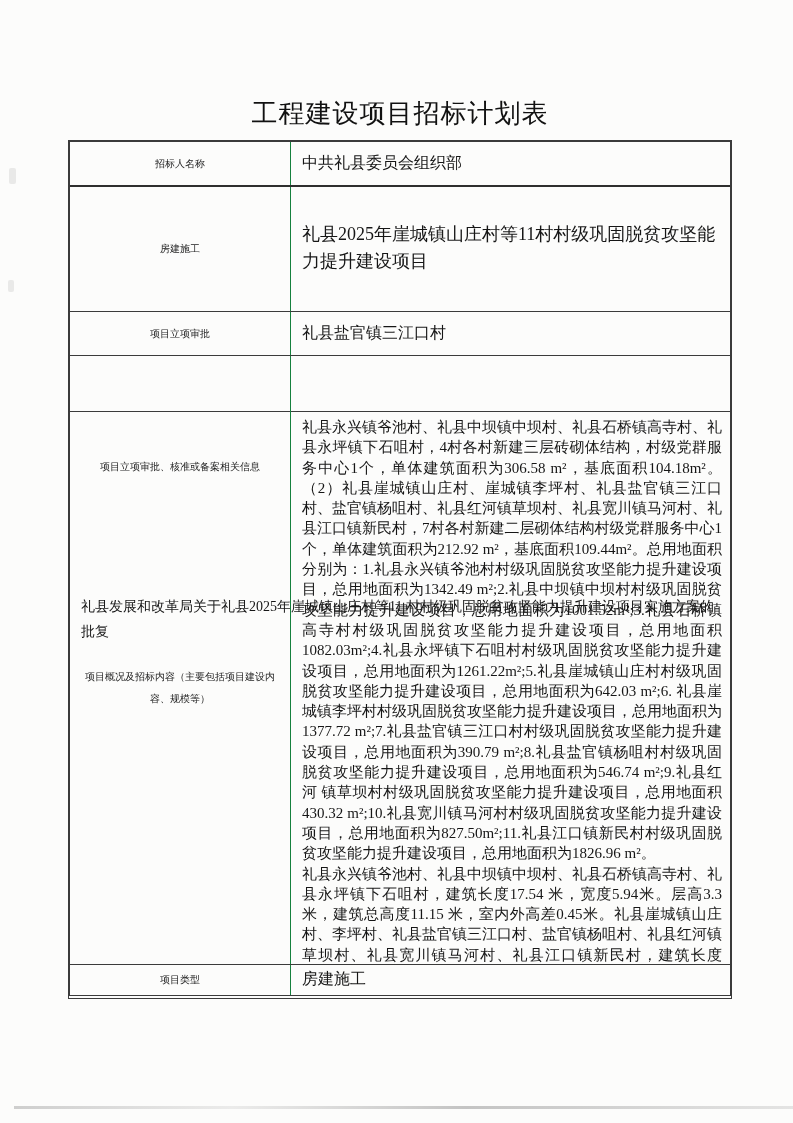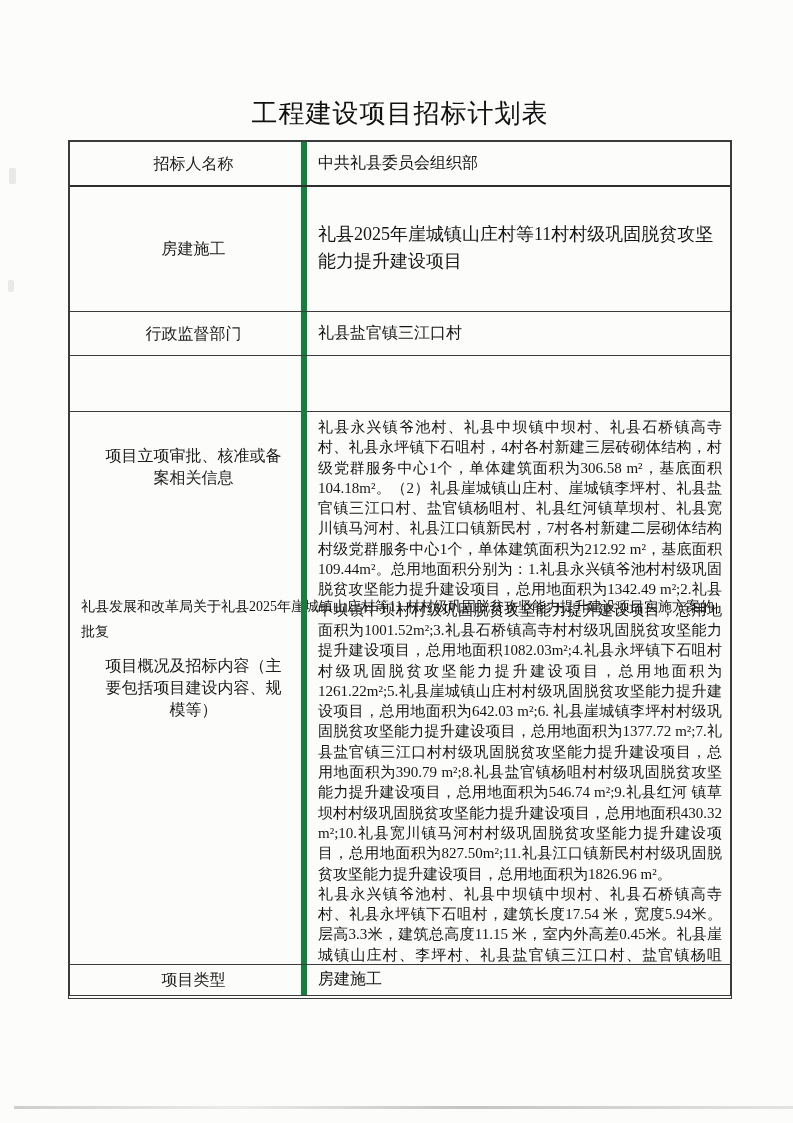--- a/index.html
+++ b/index.html
@@ -20,25 +20,25 @@
     position:absolute;top:140px;left:68px;width:664px;
     border:2px solid #3b3b3b;
     border-bottom:4px double #3b3b3b;
     box-sizing:border-box;
   }
   .tr{display:flex;box-sizing:border-box;}
   .tr + .tr{border-top:1px solid #3b3b3b;}
   .tr.thick-top{border-top-width:2px;border-top-color:#2e2e2e;}
   .td-l{
     width:221px;flex:0 0 221px;
-    border-right:6px solid #15803d;
+    border-right:1px solid #15803d;
     display:flex;align-items:center;justify-content:center;
     text-align:center;
-    font-size:16px;line-height:22px;
-    padding:2px 12px;box-sizing:border-box;margin-left:16px;
+    font-size:10px;line-height:22px;
+    padding:2px 12px;box-sizing:border-box;
   }
   .td-v{
     flex:1;display:flex;align-items:center;
     padding:0 8px 2px 11px;box-sizing:border-box;
     font-size:16px;line-height:24px;
     color:#161616;
   }
   .r1{height:43px;}
   .r2{height:126px;}
   .r3{height:44px;}
@@ -78,21 +78,21 @@
     <div class="td-l">招标人名称</div>
     <div class="td-v">中共礼县委员会组织部</div>
   </div>
 
   <div class="tr r2 thick-top">
     <div class="td-l">房建施工</div>
     <div class="td-v">礼县2025年崖城镇山庄村等11村村级巩固脱贫攻坚能力提升建设项目</div>
   </div>
 
   <div class="tr r3">
-    <div class="td-l">行政监督部门</div>
+    <div class="td-l">项目立项审批</div>
     <div class="td-v">礼县盐官镇三江口村</div>
   </div>
 
   <div class="tr r4">
     <div class="td-l">项目立项审批、核准或备案相关信息</div>
     <div class="td-v">礼县发展和改革局关于礼县2025年崖城镇山庄村等11 村村级巩固脱贫攻坚能力提升建设项目实施方案的批复</div>
   </div>
 
   <div class="tr r5">
     <div class="td-l">项目概况及招标内容（主要包括项目建设内容、规模等）</div>

